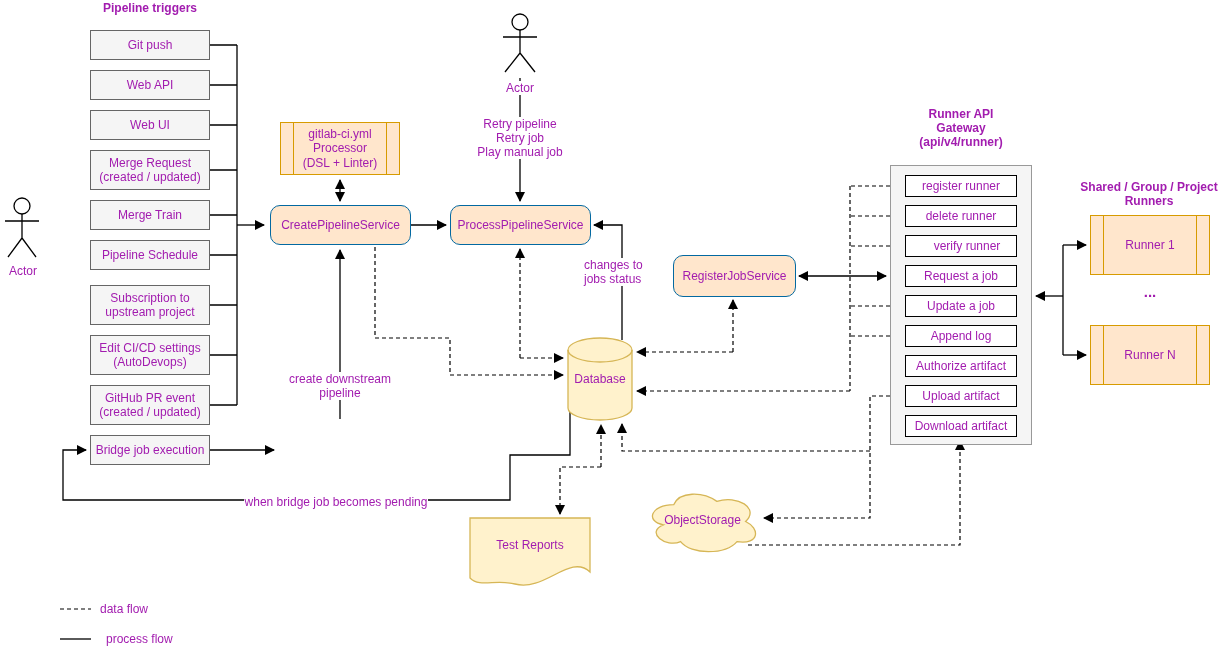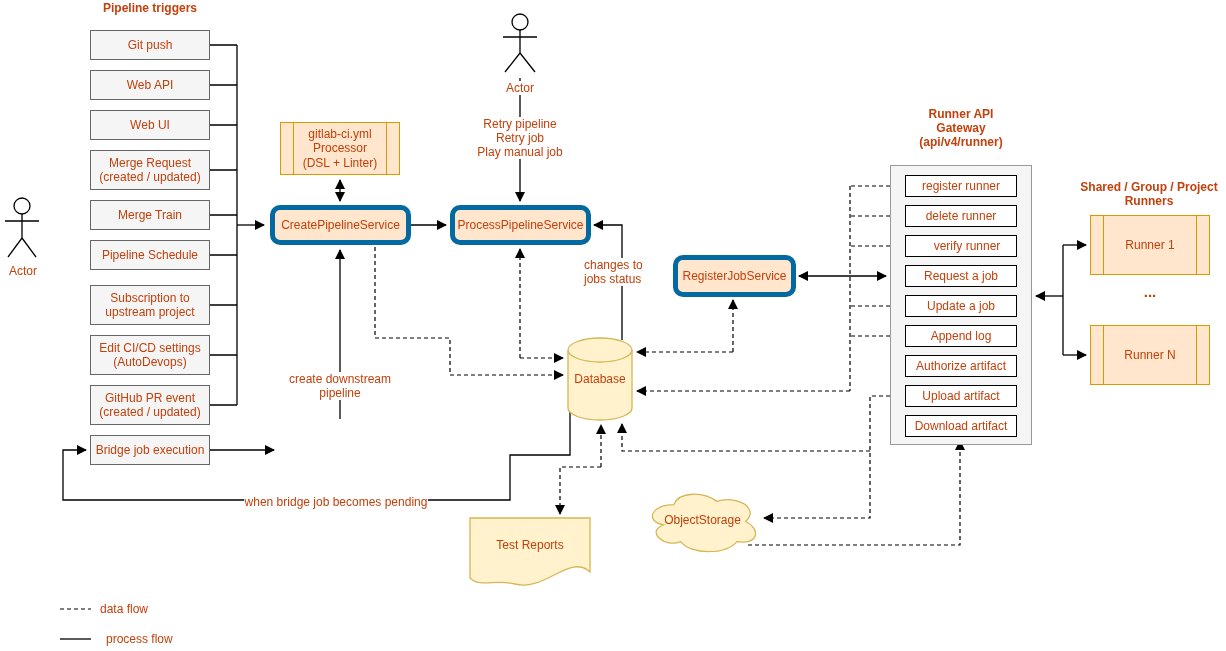--- a/index.html
+++ b/index.html
@@ -1,22 +1,22 @@
 <!DOCTYPE html>
 <html><head>
 <meta charset="utf-8">
 <style>
   html,body{margin:0;padding:0;background:#ffffff;}
   .canvas{position:relative;width:1226px;height:651px;background:#fff;
-          font-family:"Liberation Sans",sans-serif;font-size:12px;color:#c2410c;overflow:hidden;}
+          font-family:"Liberation Sans",sans-serif;font-size:12px;color:#a21caf;overflow:hidden;}
   .abs{position:absolute;}
   .flexc{display:flex;align-items:center;justify-content:center;text-align:center;}
   .preline{white-space:pre-line;line-height:1.18;}
   .node{background:#f5f5f5;border:1px solid #666;box-sizing:border-box;}
-  .svc{background:#ffe6cc;border:5px solid #0369a1;border-radius:10px;box-sizing:border-box;}
+  .svc{background:#ffe6cc;border:1px solid #0369a1;border-radius:10px;box-sizing:border-box;}
   .proc{background:#ffe6cc;border:1px solid #d79b00;box-sizing:border-box;}
   .proc::before,.proc::after{content:"";position:absolute;top:0;bottom:0;border-left:1px solid #d79b00;}
   .proc::before{left:12px;} .proc::after{right:12px;}
   .gwbox{background:#f5f5f5;border:1px solid #999;box-sizing:border-box;}
   .ep{background:#fff;border:1px solid #000;box-sizing:border-box;}
   .bold{font-weight:bold;}
   .wbg{background:#fff;}
   svg.layer{position:absolute;left:0;top:0;}
 </style>
 </head>

